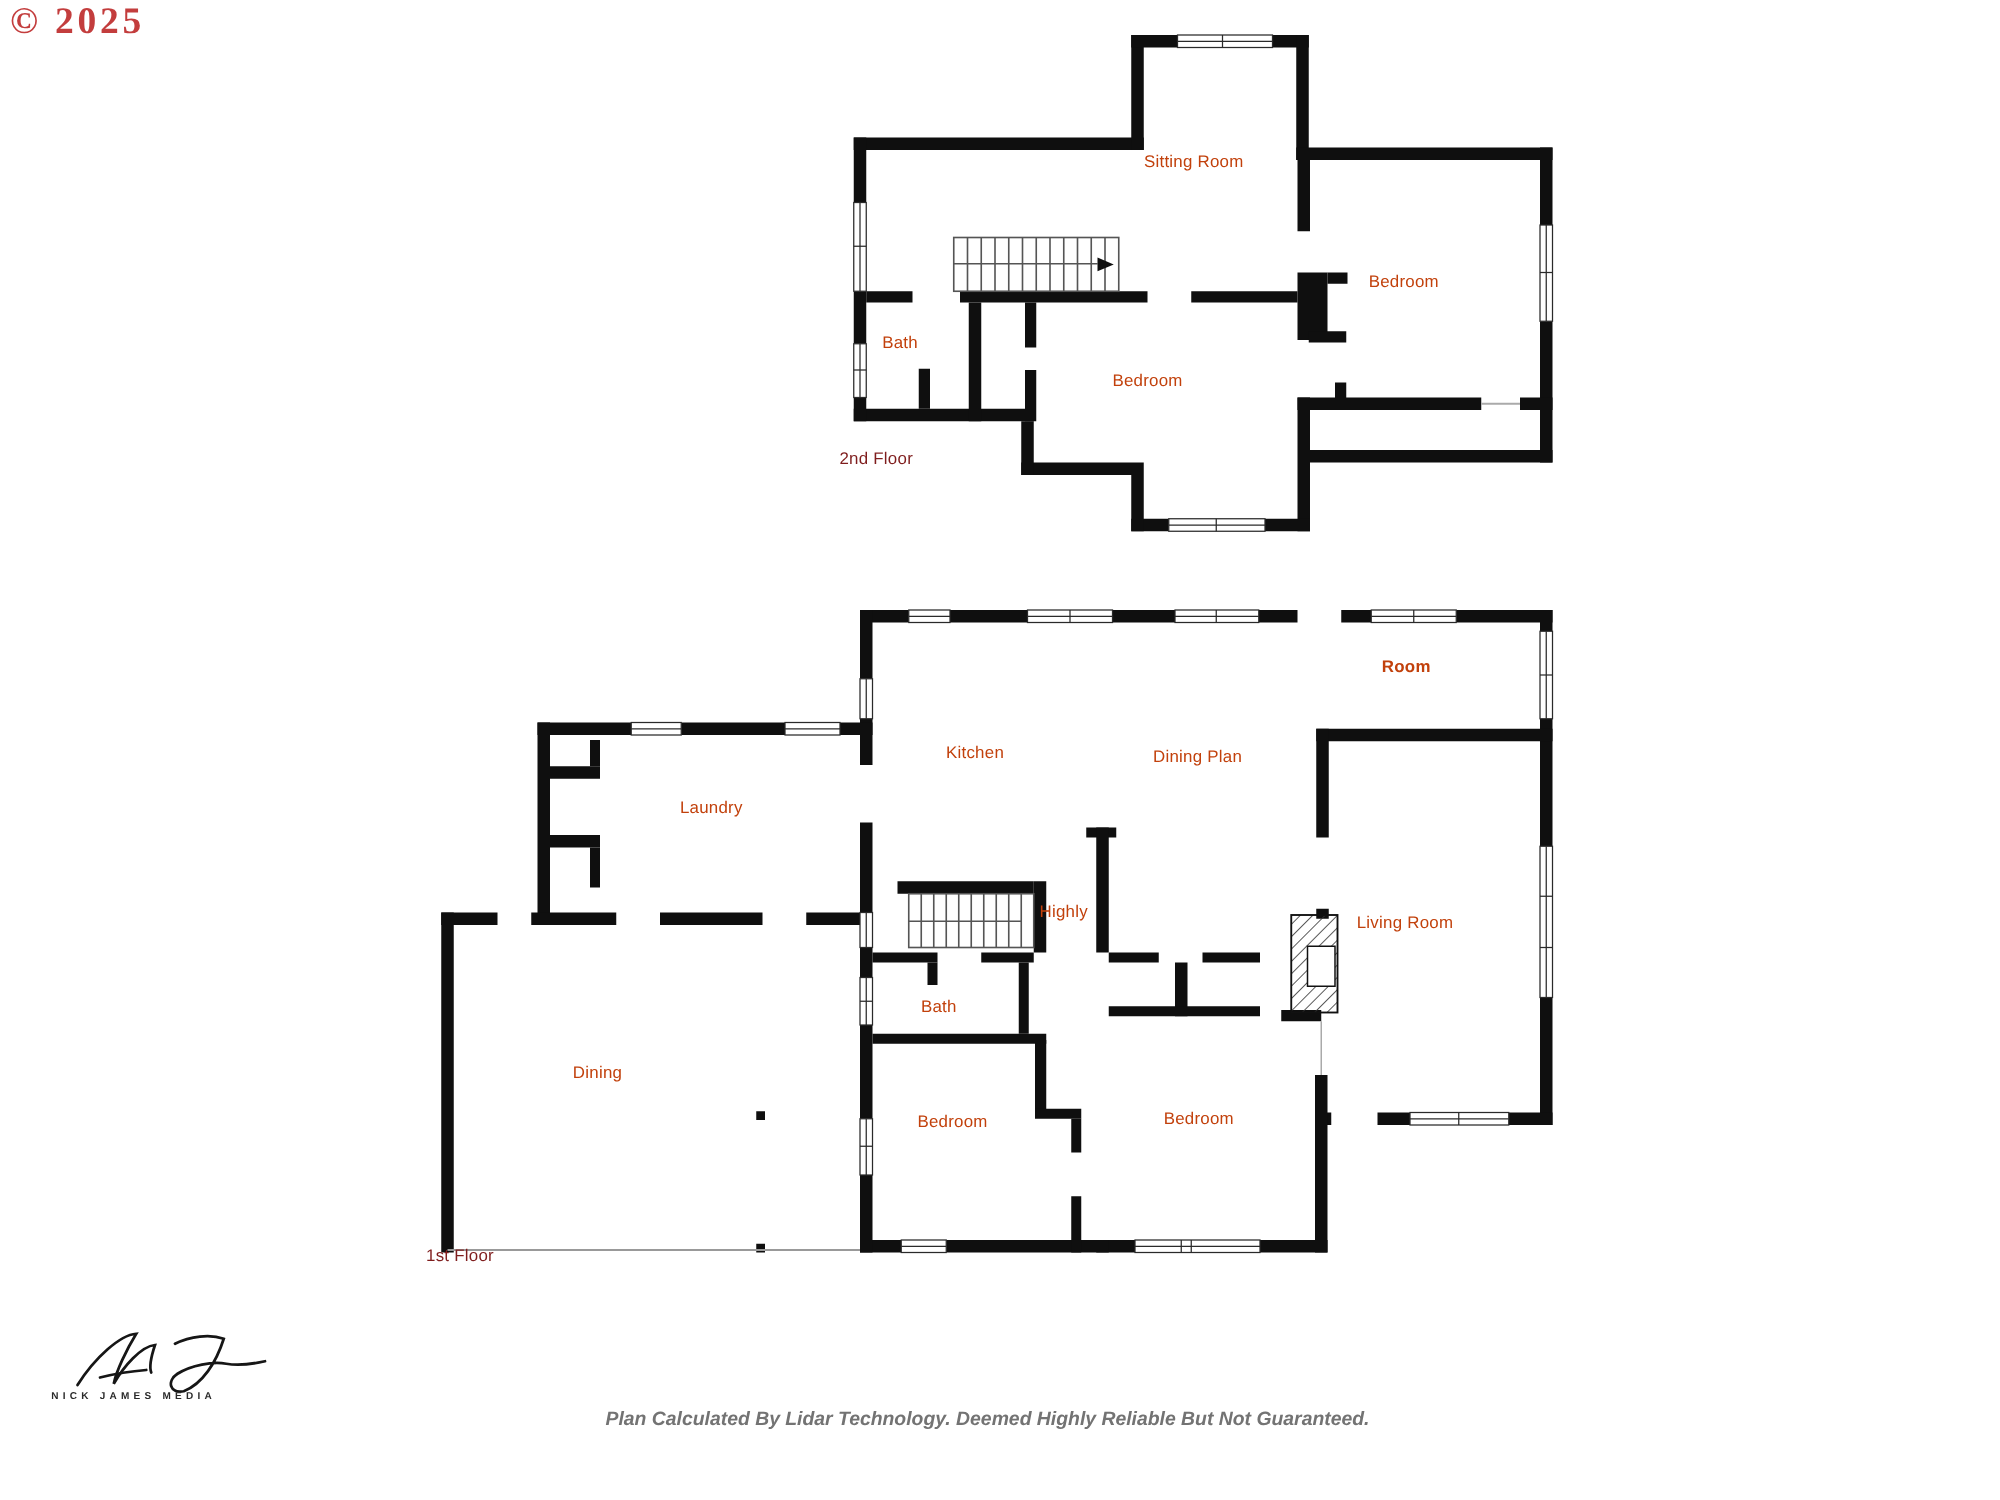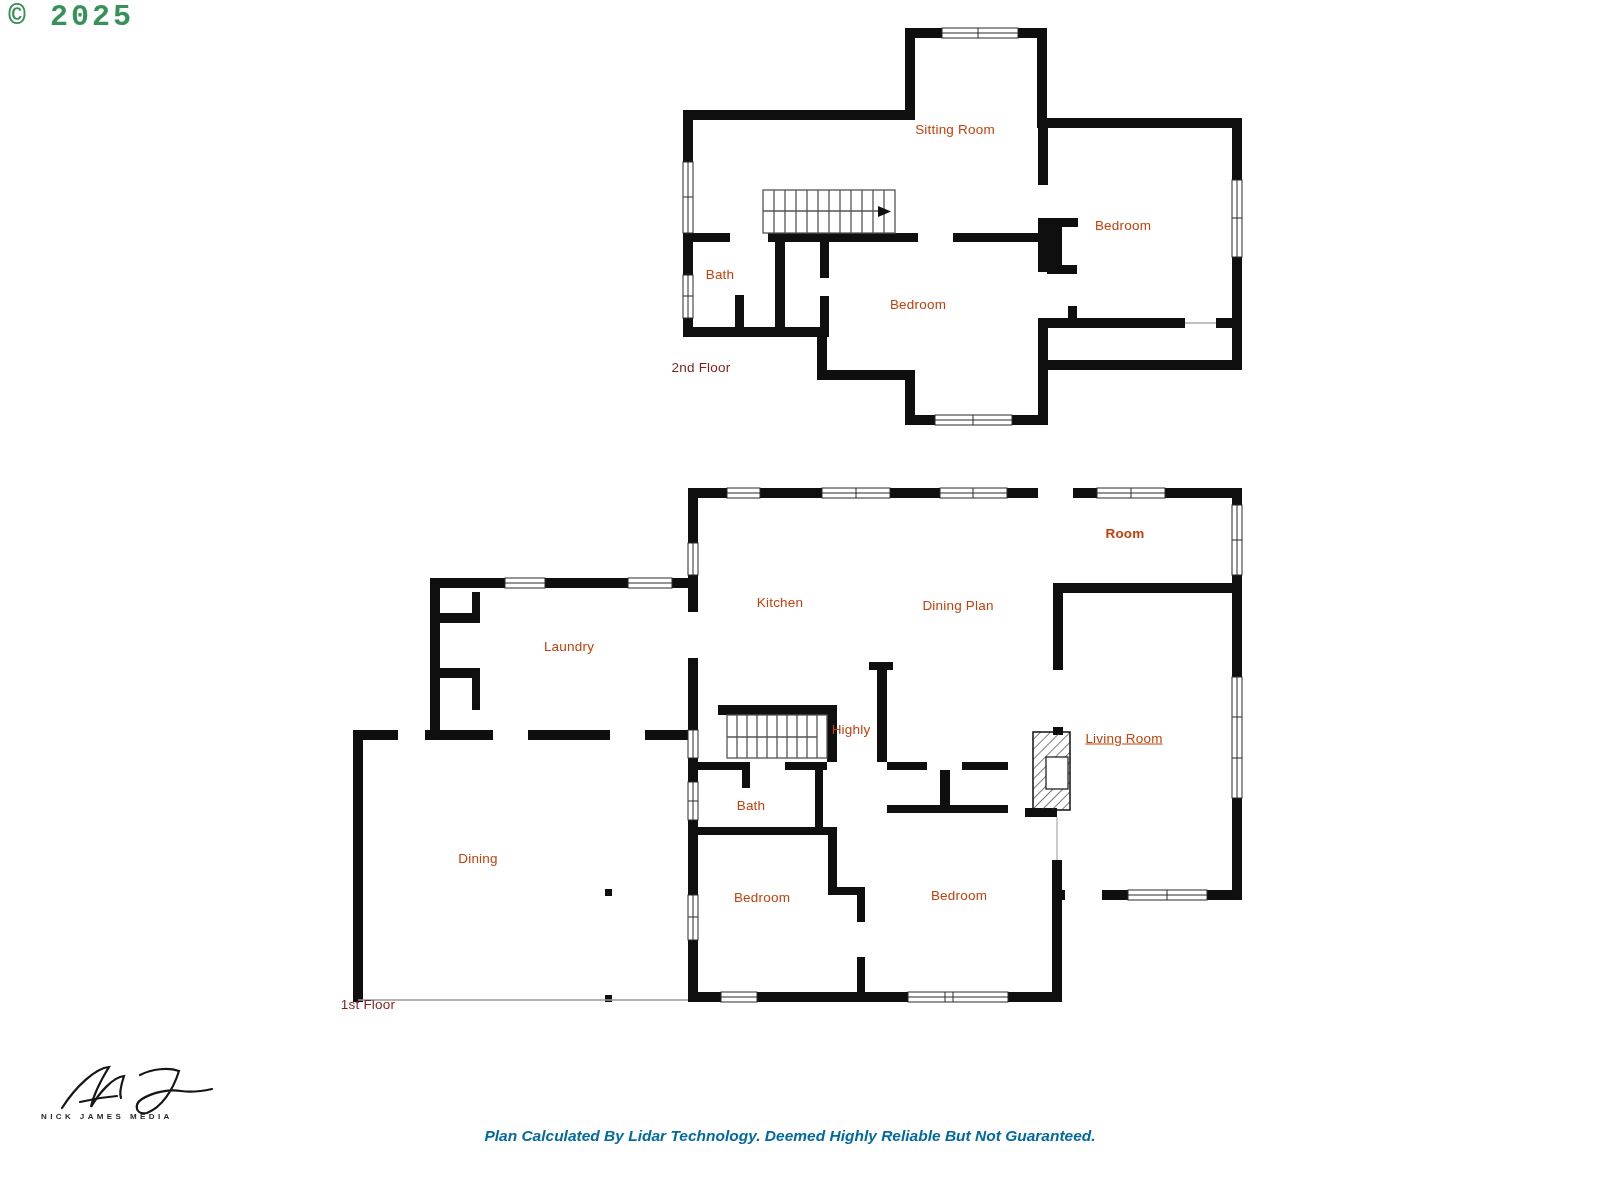--- a/index.html
+++ b/index.html
@@ -2,38 +2,38 @@
 <html><head>
 <meta charset="utf-8">
 <style>
   html,body { margin:0; padding:0; background:#ffffff; }
   .stage {
     position:relative; width:1600px; height:1200px; background:#ffffff;
     font-family:"Liberation Sans", sans-serif; overflow:hidden;
   }
   .watermark {
     position:absolute; left:8px; top:0px;
-    font-family:Liberation Mono, monospace; font-weight:bold;
-    font-size:30px; letter-spacing:3px; color:#15803d; opacity:.85;
+    font-family:Liberation Serif, serif; font-weight:bold;
+    font-size:30px; letter-spacing:3px; color:#b91c1c; opacity:.85;
     user-select:none;
   }
   svg.plan { position:absolute; left:0; top:0; }
   .rlabel {
     position:absolute; transform:translate(-50%,-50%);
     font-size:13.5px; color:#c2410c; letter-spacing:.2px; white-space:nowrap;
   }
   .floor-title { font-size:13.5px; color:#7f1d1d; }
   .brand-line {
     position:absolute; left:41px; top:1112px;
     font-size:8px; font-weight:bold; letter-spacing:3.4px; color:#2a2a2a;
     white-space:nowrap;
   }
   .disclaimer {
     position:absolute; left:0; top:1127px; width:1580px; text-align:center;
-    font-style:italic; font-weight:bold; font-size:15.5px; color:#0369a1;
+    font-style:italic; font-weight:bold; font-size:15.5px; color:#737373;
   }
 </style>
 </head>
 <body>
 
 <div class="stage">
 
   <div class="watermark">© 2025</div>
 
   <svg class="plan" width="1600" height="1200" viewBox="0 0 1600 1200" xmlns="http://www.w3.org/2000/svg">
@@ -271,21 +271,21 @@
   <div class="rlabel" style="left:1123px; top:225px;">Bedroom</div>
   <div class="rlabel" style="left:720px; top:274px;">Bath</div>
   <div class="rlabel" style="left:918px; top:304px;">Bedroom</div>
   <div class="rlabel floor-title" style="left:701px; top:367px;">2nd Floor</div>
 
   <div class="rlabel" style="left:1125px; top:533px;font-weight:bold;">Room</div>
   <div class="rlabel" style="left:780px; top:602px;">Kitchen</div>
   <div class="rlabel" style="left:958px; top:605px;">Dining Plan</div>
   <div class="rlabel" style="left:569px; top:646px;">Laundry</div>
   <div class="rlabel" style="left:851px; top:729px;">Highly</div>
-  <div class="rlabel" style="left:1124px; top:738px;text-decoration:underline;">Living Room</div>
+  <div class="rlabel" style="left:1124px; top:738px;">Living Room</div>
   <div class="rlabel" style="left:751px; top:805px;">Bath</div>
   <div class="rlabel" style="left:478px; top:858px;">Dining</div>
   <div class="rlabel" style="left:762px; top:897px;">Bedroom</div>
   <div class="rlabel" style="left:959px; top:895px;">Bedroom</div>
   <div class="rlabel floor-title" style="left:368px; top:1004px;">1st Floor</div>
 
   <div class="brand-line">NICK JAMES MEDIA</div>
   <div class="disclaimer">Plan Calculated By Lidar Technology. Deemed Highly Reliable But Not Guaranteed.</div>
 
 </div>

